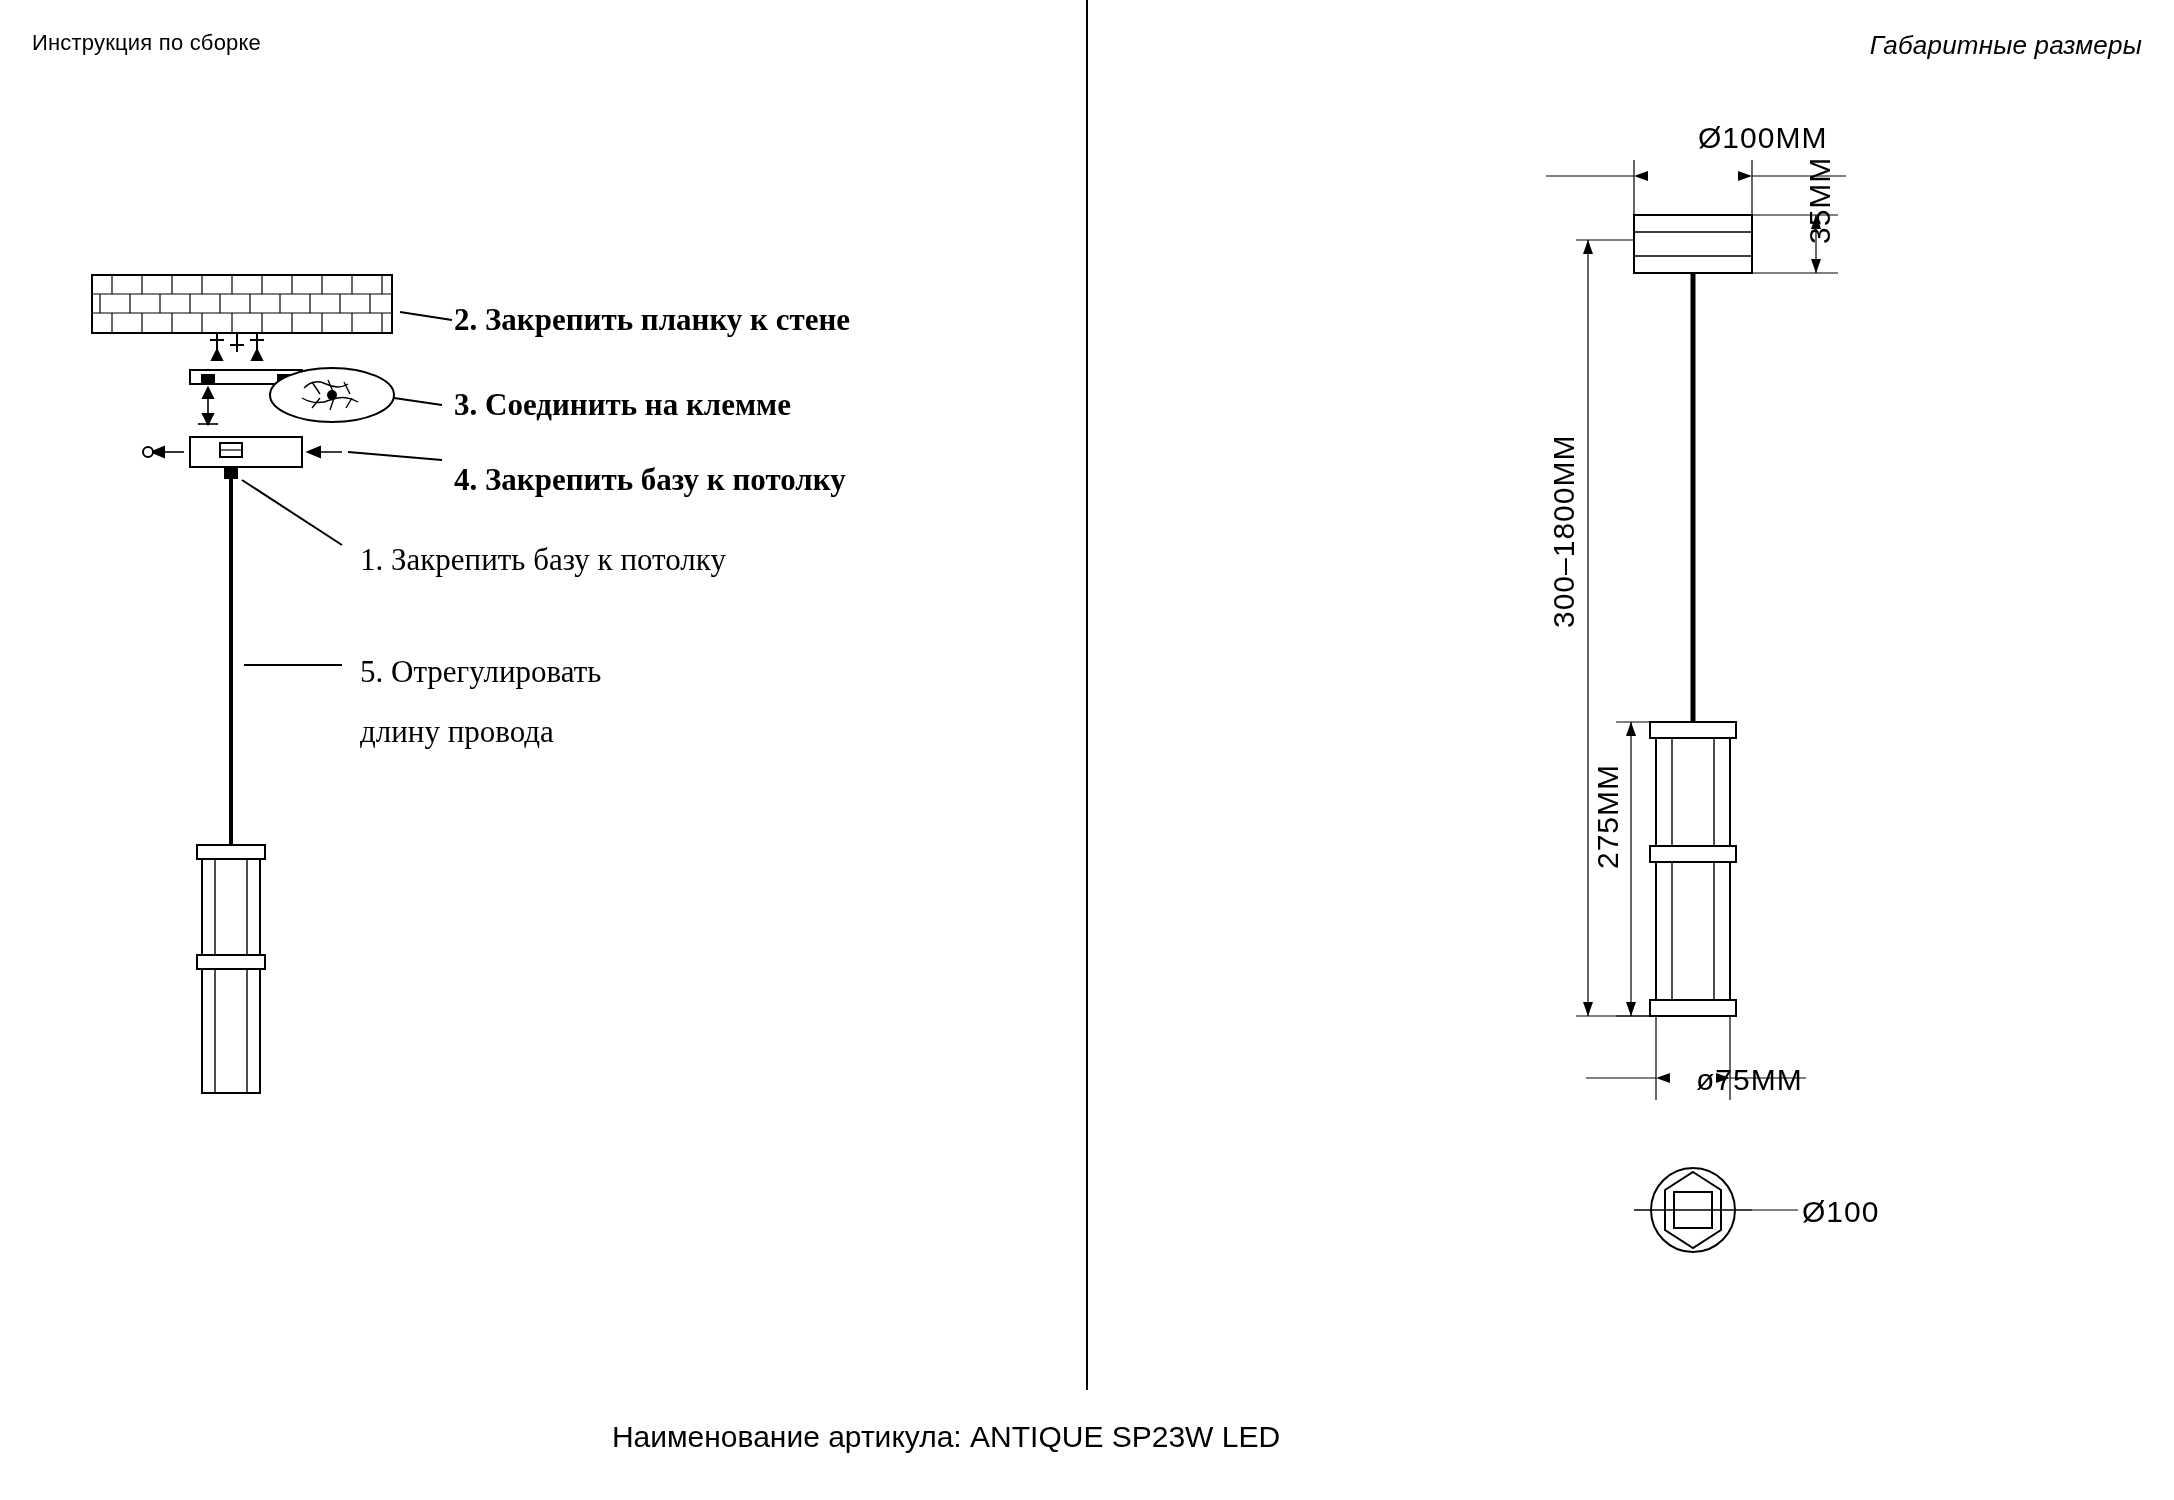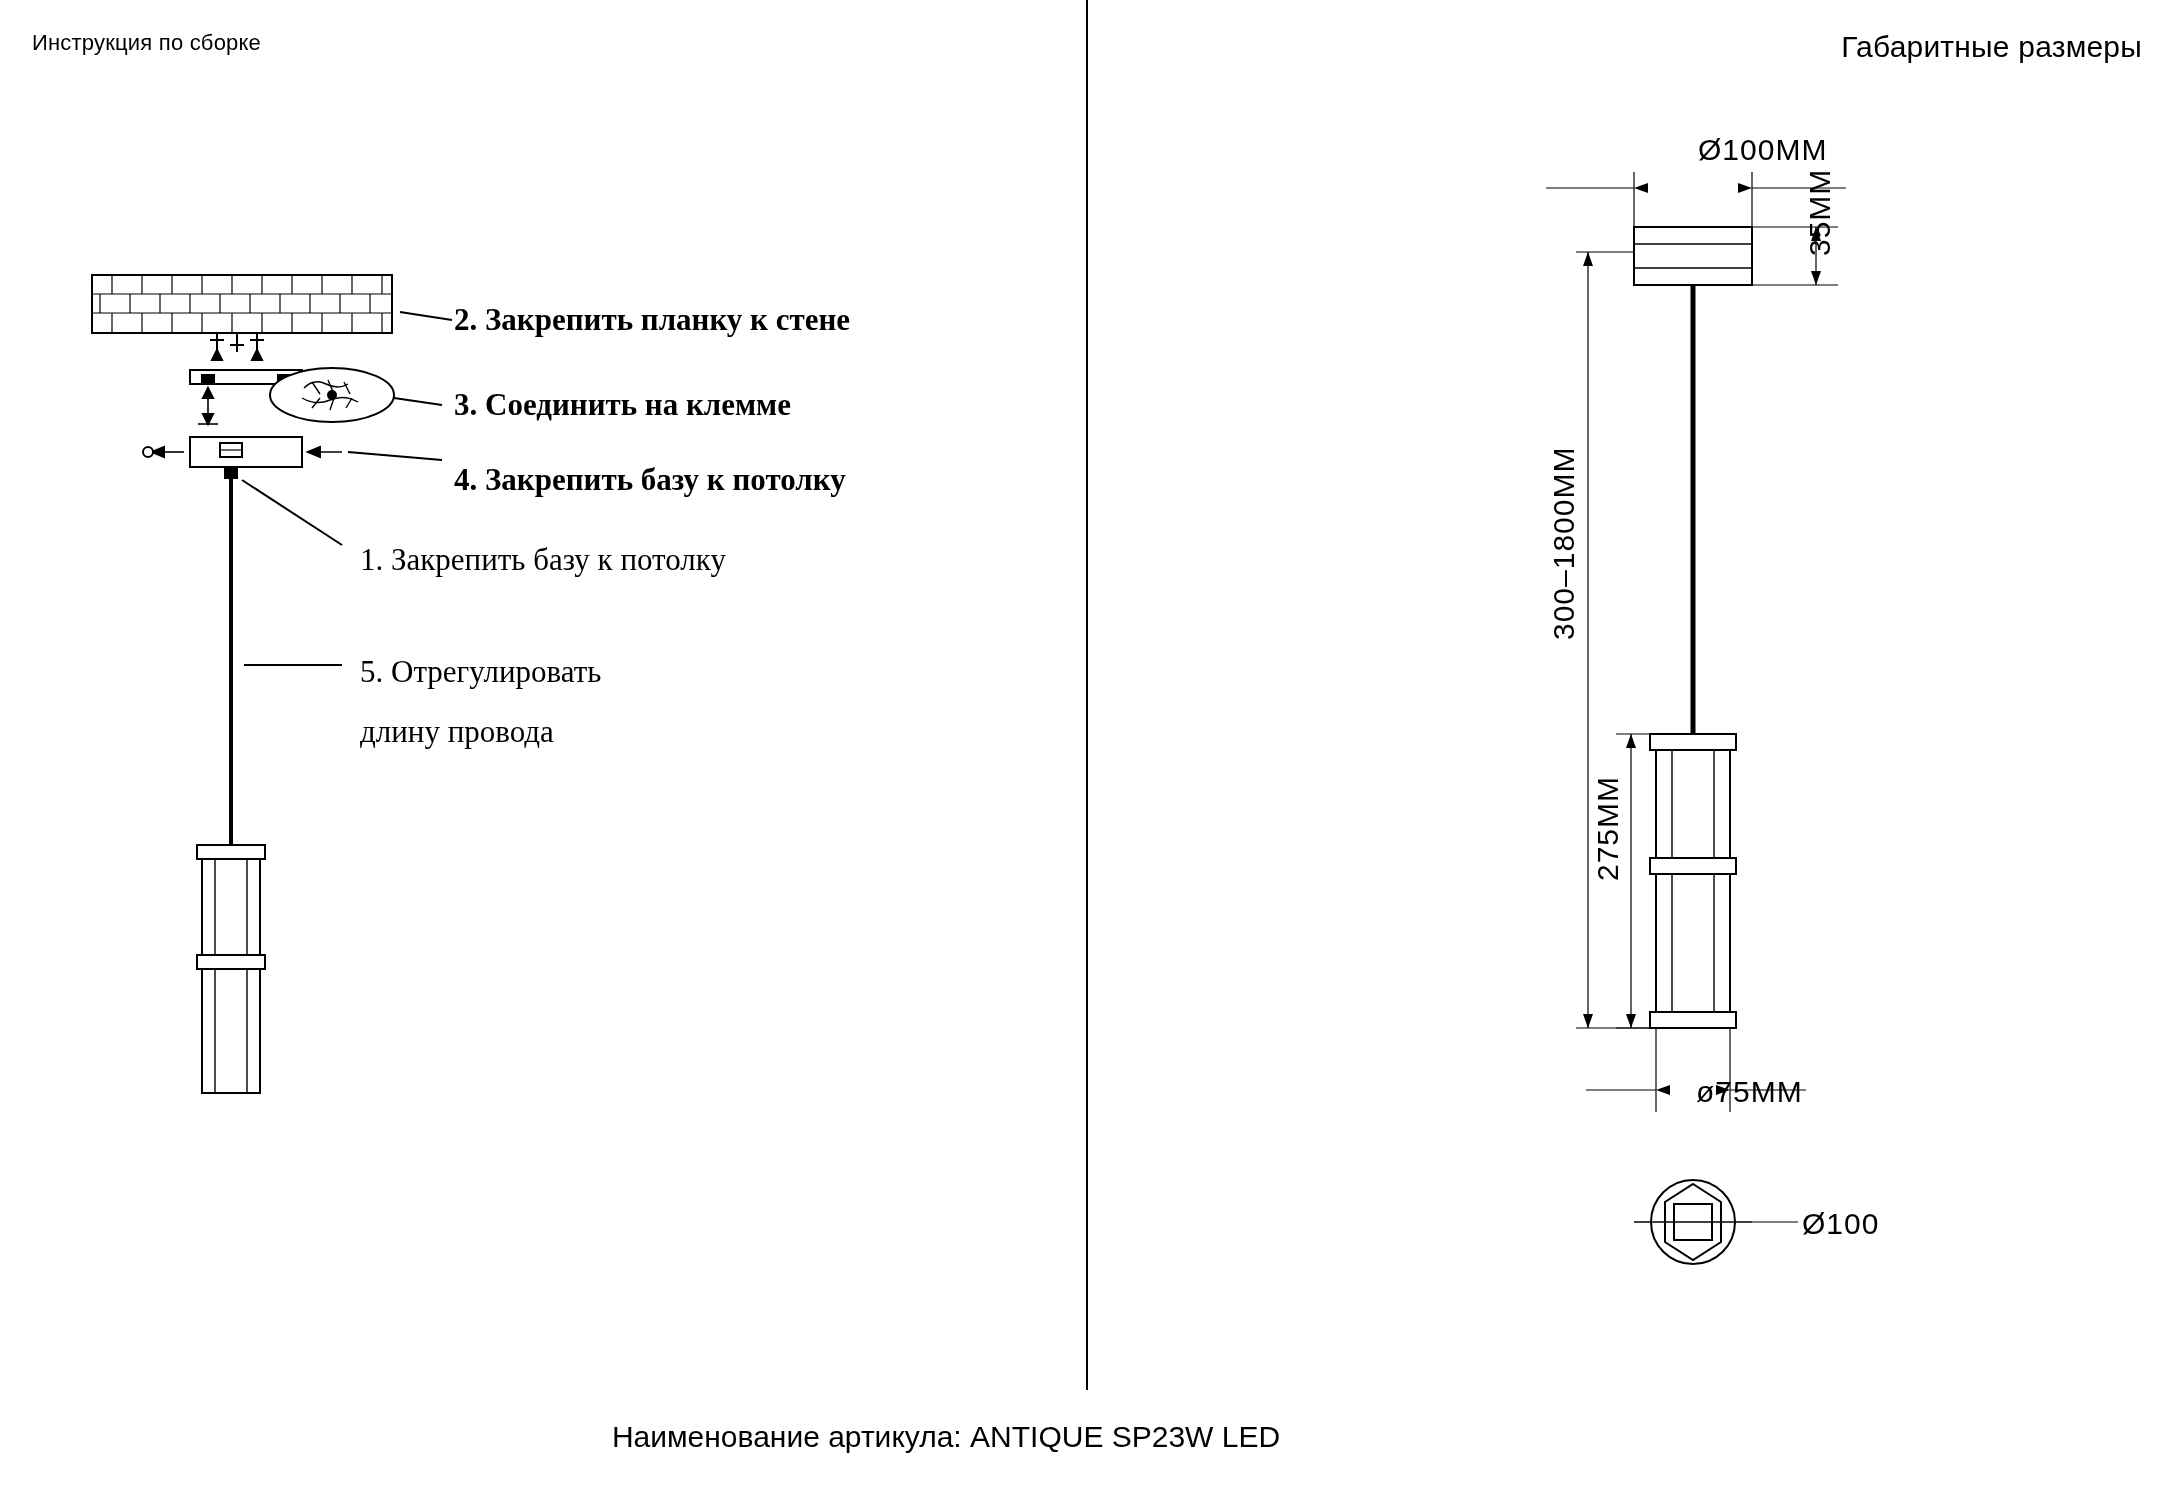--- a/index.html
+++ b/index.html
@@ -22,23 +22,24 @@
     left: 32px;
     top: 30px;
     font-size: 22px;
     letter-spacing: .2px;
     white-space: nowrap;
   }
   .hdr-right {
     position: absolute;
     right: 32px;
     top: 30px;
-    font-size: 30px;
+    font-size: 26px;
     letter-spacing: .2px;
     white-space: nowrap;
+    font-style: italic;
   }
 
   
   .divider {
     position: absolute;
     left: 1086px;
     top: 0;
     width: 2px;
     height: 1390px;
     background: #000;
@@ -203,21 +204,21 @@
 
   <text class="instr-text" x="442" y="330">2. Закрепить планку к стене</text>
   <text class="instr-text" x="442" y="415">3. Соединить на клемме</text>
   <text class="instr-text" x="442" y="490">4. Закрепить базу к потолку</text>
   <text class="instr-text-2" x="348" y="570">1. Закрепить базу к потолку</text>
   <text class="instr-text-2" x="348" y="682">5. Отрегулировать</text>
   <text class="instr-text-2" x="348" y="742">длину провода</text>
 </svg>
 </div>
 
-<div class="panel" style="left:1086px;margin-top:12px;">
+<div class="panel" style="left:1086px;">
 <svg width="1088" height="1400" viewBox="0 0 1088 1400" xmlns="http://www.w3.org/2000/svg">
   <g fill="none" stroke="#000" stroke-width="2">
 
     <g>
       <rect x="548" y="215" width="118" height="58" fill="#ffffff"></rect>
       <line x1="548" y1="232" x2="666" y2="232" stroke-width="1.4"></line>
       <line x1="548" y1="256" x2="666" y2="256" stroke-width="1.4"></line>
     </g>
 
     <g stroke-width="1.2">

